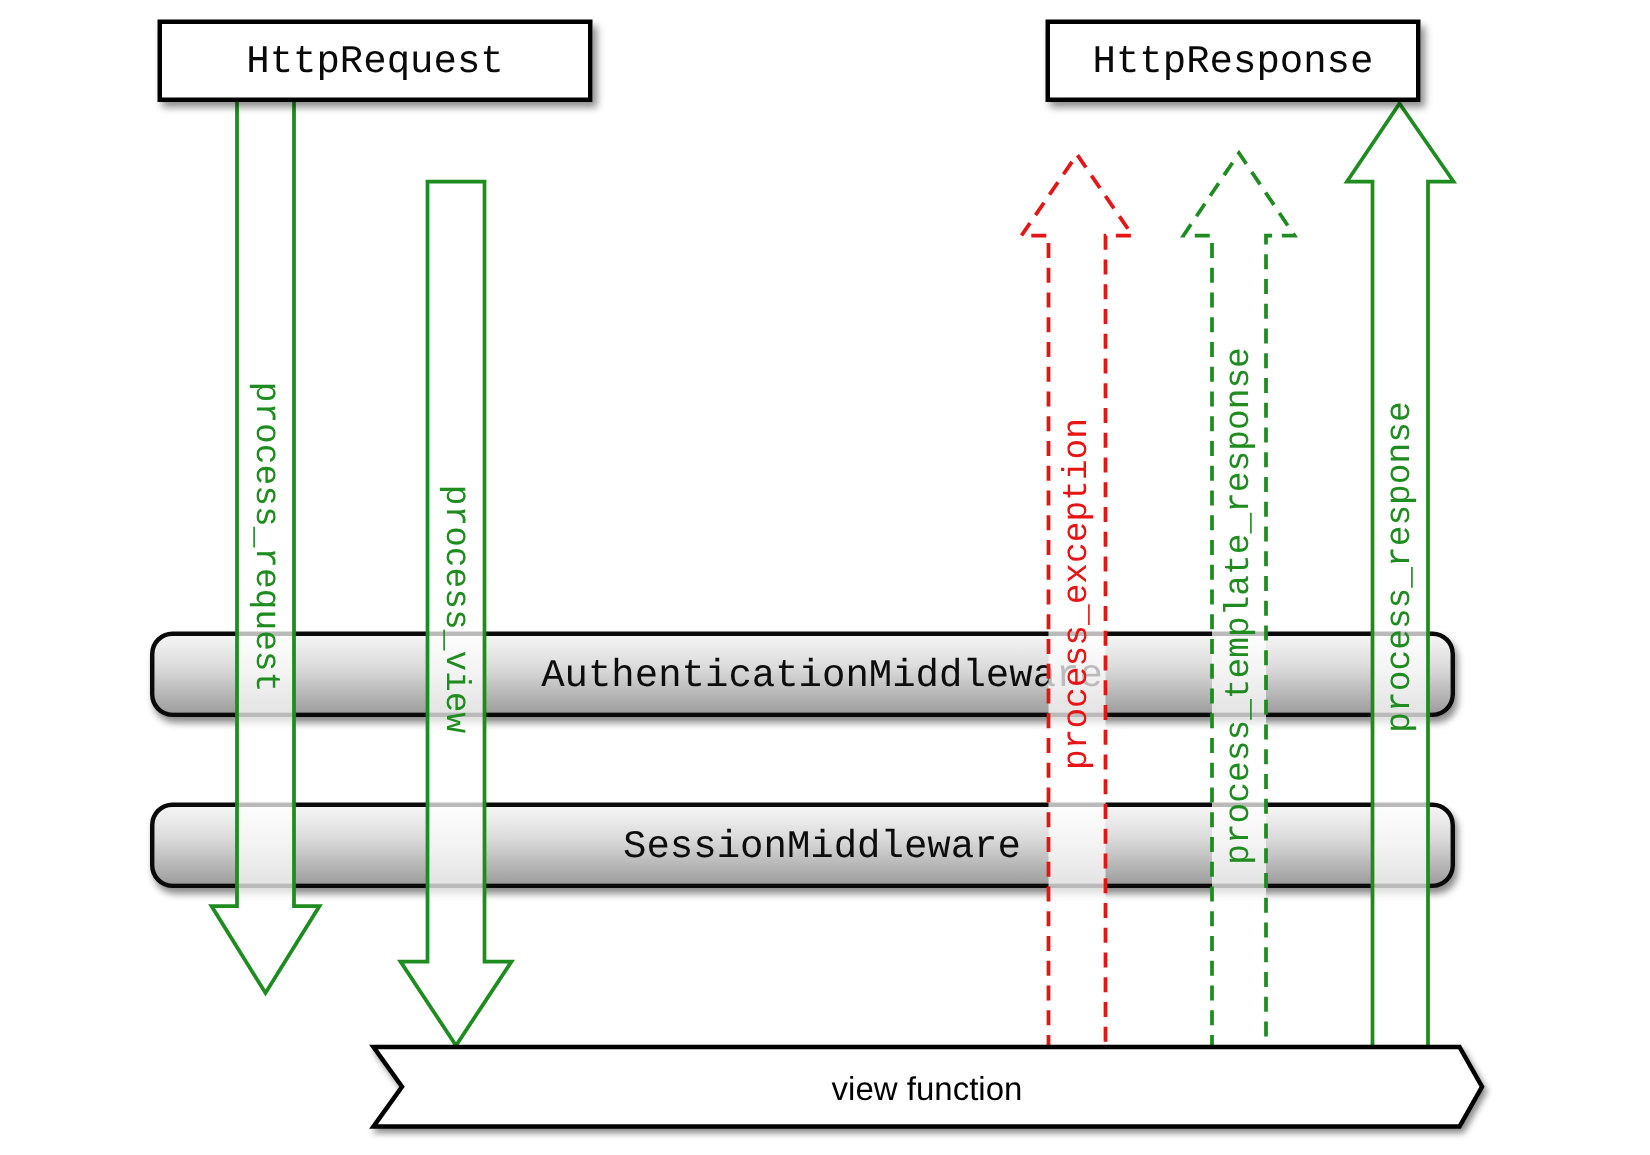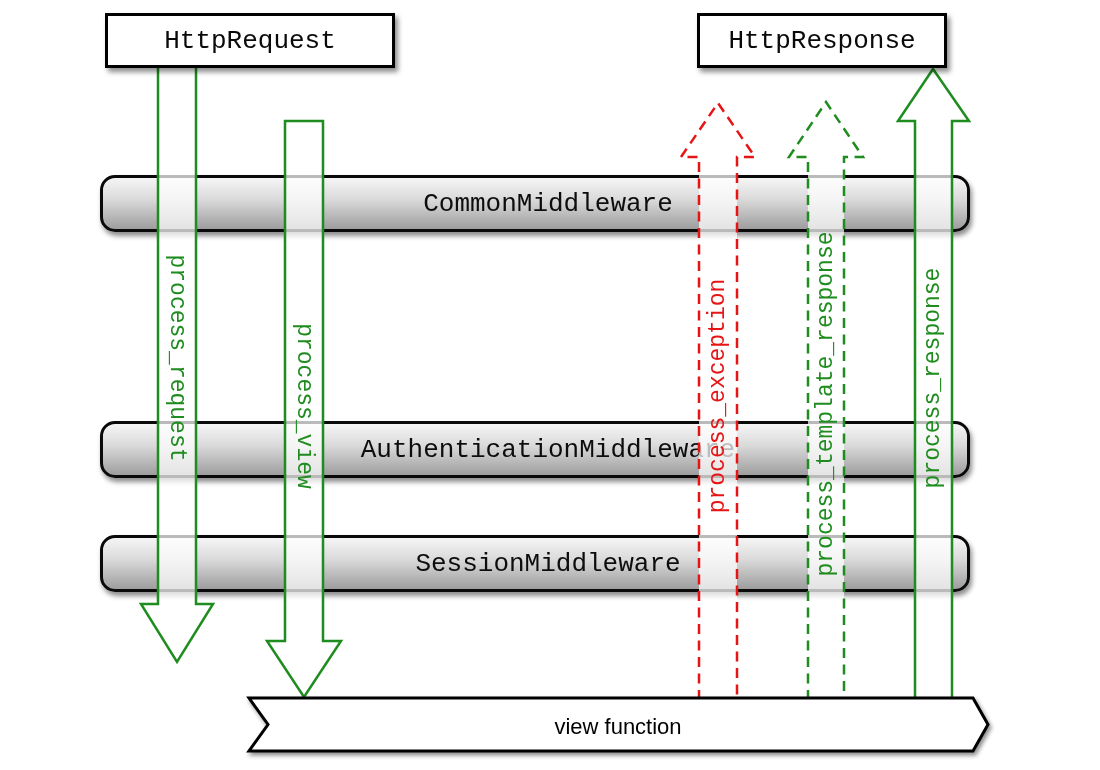--- a/index.html
+++ b/index.html
@@ -41,23 +41,20 @@
   .bannertext{
     font-family:"Liberation Sans","DejaVu Sans",sans-serif;
     font-size:22px;fill:#000;text-anchor:middle;dominant-baseline:central;
   }
 </style>
 </head>
 <body>
 
 <div class="canvas">
 
-  <div class="mwbar" id="bar-0">
-    <span class="mwlabel">CommonMiddleware</span>
-  </div>
   <div class="mwbar" id="bar-3">
     <span class="mwlabel">AuthenticationMiddleware</span>
   </div>
   <div class="mwbar" id="bar-4">
     <span class="mwlabel">SessionMiddleware</span>
   </div>
 
   <svg class="overlay" width="1100" height="770" viewBox="0 0 1100 770">
     <defs>
       <filter id="ds" x="-20%" y="-20%" width="140%" height="140%">

